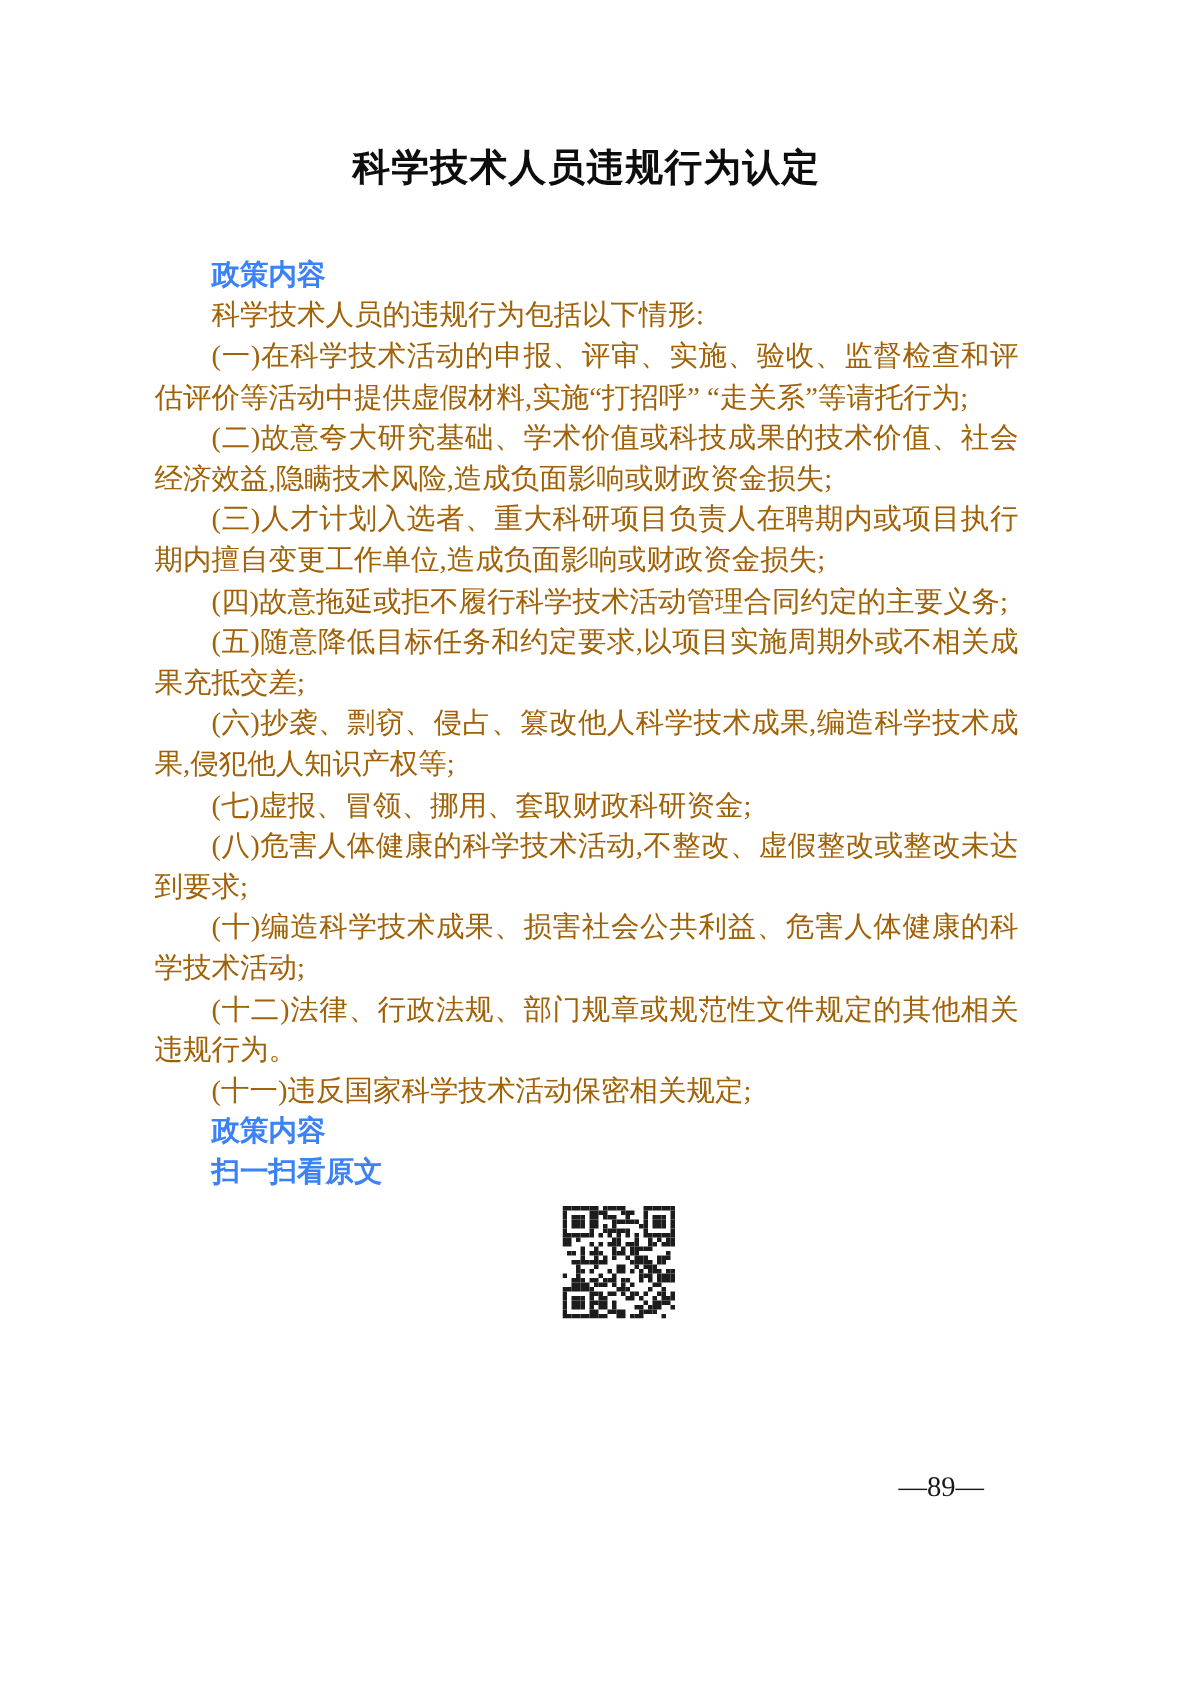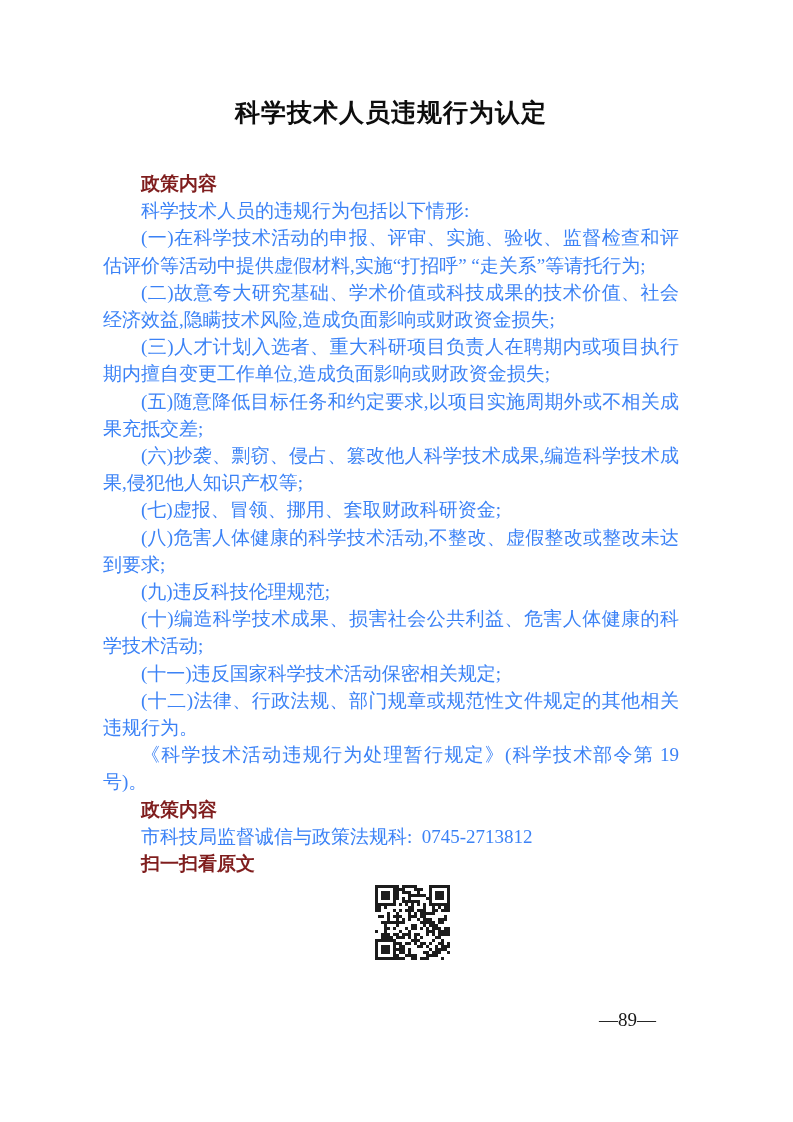--- a/index.html
+++ b/index.html
@@ -28,79 +28,77 @@
     color: #0d0d0d;
     letter-spacing: 1px;
   }
   .sec-heading {
     font-family: "Liberation Sans", "DejaVu Sans", sans-serif;
     font-size: 19px;
     font-weight: bold;
     line-height: 27.2px;
     margin: 0;
     text-indent: 2em;
-    color: #7f1d1d;
+    color: #3b82f6;
   }
   .para {
     font-family: "Liberation Serif", "DejaVu Serif", serif;
     font-size: 19px;
     line-height: 27.2px;
     margin: 0;
     text-indent: 2em;
     text-align: justify;
     white-space: pre-wrap;
-    color: #3b82f6;
+    color: #a16207;
   }
   .qr-wrap {
     margin: 8px 0 0 272px;
     width: 75px;
     height: 75px;
   }
   .qr-wrap svg { display: block; }
   .page-number {
     position: absolute;
     left: 599px;
-    top: 1009px;
+    top: 981px;
     font-family: "Liberation Serif", "DejaVu Serif", serif;
     font-size: 19px;
     color: #181818;
     white-space: nowrap;
   }
 </style>
 </head>
 <body>
 
 <div class="page">
   <div class="content">
 
     <h1 class="doc-title">科学技术人员违规行为认定</h1>
 
     <section>
       <h2 class="sec-heading">政策内容</h2>
       <p class="para">科学技术人员的违规行为包括以下情形:</p>
       <p class="para">(一)在科学技术活动的申报、评审、实施、验收、监督检查和评估评价等活动中提供虚假材料,实施“打招呼” “走关系”等请托行为;</p>
       <p class="para">(二)故意夸大研究基础、学术价值或科技成果的技术价值、社会经济效益,隐瞒技术风险,造成负面影响或财政资金损失;</p>
       <p class="para">(三)人才计划入选者、重大科研项目负责人在聘期内或项目执行期内擅自变更工作单位,造成负面影响或财政资金损失;</p>
+      <p class="para">(四)故意拖延或拒不履行科学技术活动管理合同约定的主要义务;</p>
       <p class="para">(五)随意降低目标任务和约定要求,以项目实施周期外或不相关成果充抵交差;</p>
       <p class="para">(六)抄袭、剽窃、侵占、篡改他人科学技术成果,编造科学技术成果,侵犯他人知识产权等;</p>
       <p class="para">(七)虚报、冒领、挪用、套取财政科研资金;</p>
       <p class="para">(八)危害人体健康的科学技术活动,不整改、虚假整改或整改未达到要求;</p>
-      <p class="para">(九)违反科技伦理规范;</p>
       <p class="para">(十)编造科学技术成果、损害社会公共利益、危害人体健康的科学技术活动;</p>
+      <p class="para">(十二)法律、行政法规、部门规章或规范性文件规定的其他相关违规行为。</p>
       <p class="para">(十一)违反国家科学技术活动保密相关规定;</p>
-      <p class="para">(十二)法律、行政法规、部门规章或规范性文件规定的其他相关违规行为。</p>
     </section>
 
     <section>
-      <p class="para">《科学技术活动违规行为处理暂行规定》(科学技术部令第 19 号)。</p>
     </section>
 
     <section>
       <h2 class="sec-heading">政策内容</h2>
-      <p class="para">市科技局监督诚信与政策法规科:  0745-2713812</p>
     </section>
 
     <section>
       <h2 class="sec-heading">扫一扫看原文</h2>
       <div class="qr-wrap">
         <svg id="qr-svg" width="75" height="75" viewBox="0 0 75 75" xmlns="http://www.w3.org/2000/svg">
             <rect x="0" y="0" width="3" height="3" fill="#1c1c1c"></rect>
             <rect x="3" y="0" width="3" height="3" fill="#1c1c1c"></rect>
             <rect x="6" y="0" width="3" height="3" fill="#1c1c1c"></rect>
             <rect x="9" y="0" width="3" height="3" fill="#1c1c1c"></rect>

